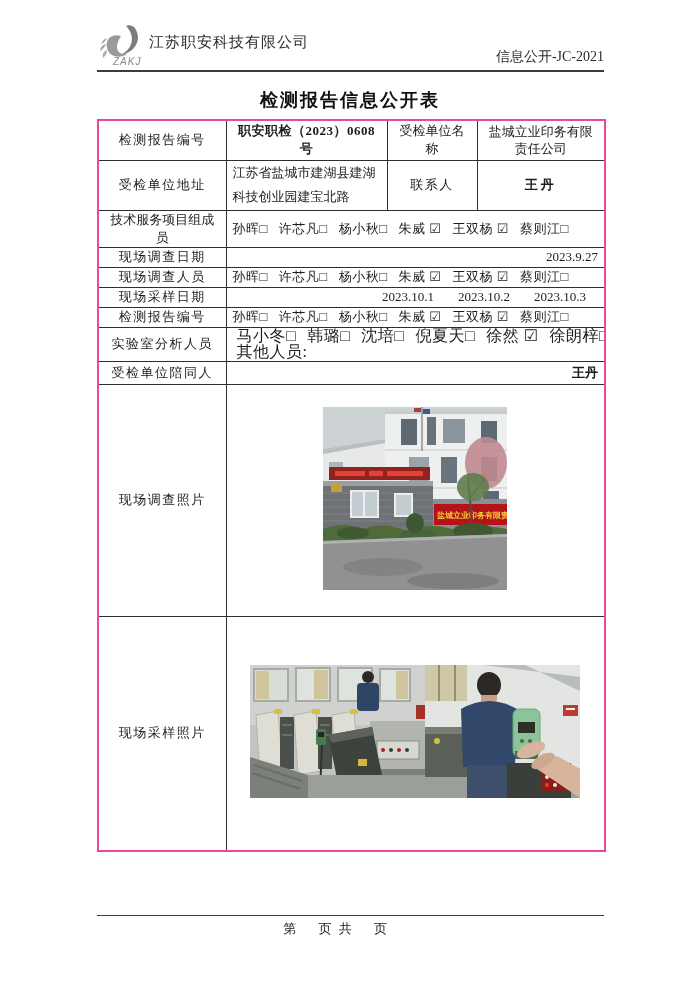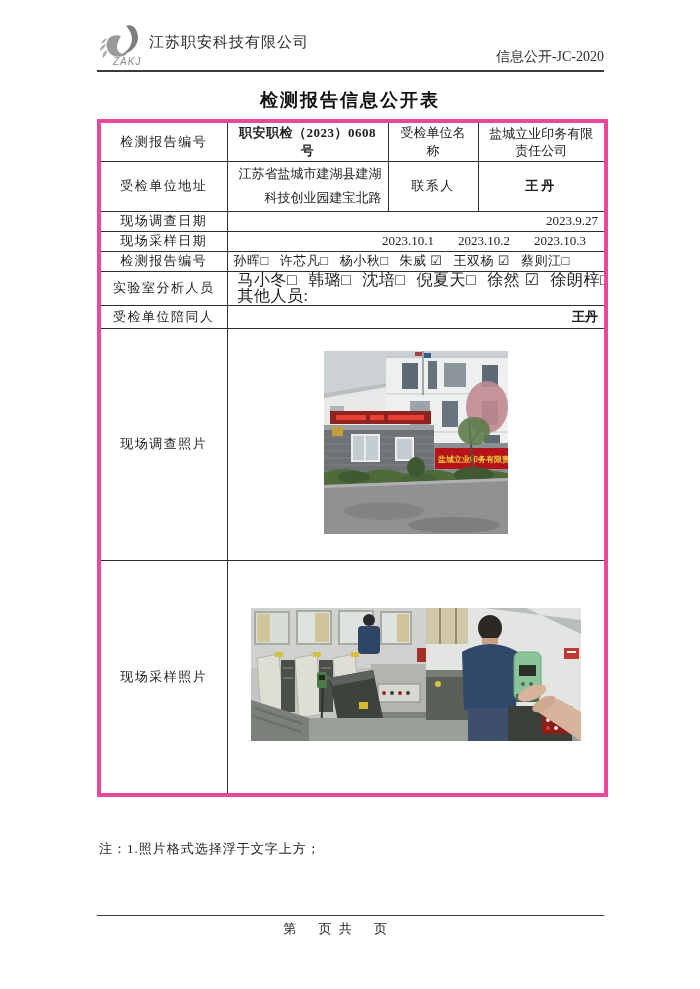--- a/index.html
+++ b/index.html
@@ -17,29 +17,29 @@
 
   
   .title{position:absolute;left:0;top:88px;width:700px;text-align:center;
          font-size:18px;font-weight:bold;letter-spacing:2px;color:#111;}
 
   
   table.form{position:absolute;left:97px;top:119px;border-collapse:collapse;
              table-layout:fixed;width:507px;}
   table.form td{border:1px solid #2e2e2e;padding:0 6px;font-size:13px;
                 vertical-align:middle;overflow:hidden;}
-  table.form{border:4px solid #ec4899;}
+  table.form{border:2px solid #ec4899;}
   td.lbl{text-align:center;letter-spacing:1.5px;}
   td.lbl-sm{text-align:center;letter-spacing:0;font-size:12.5px;padding:0 2px;}
   td.center{text-align:right;}
   .bold{font-weight:bold;}
   .report-no{text-align:center;font-weight:bold;letter-spacing:0.5px;}
   .unit-name{text-align:center;line-height:17px;padding:2px 8px;}
   .addr{font-family:"Liberation Sans","DejaVu Sans",sans-serif;color:#222;
-        text-align:right;line-height:24px;font-size:13px;}
+        text-align:left;line-height:24px;font-size:13px;}
   .contact{text-align:center;font-size:16px;font-weight:bold;letter-spacing:3px;}
   .members{white-space:nowrap;font-size:16px;letter-spacing:0.5px;padding-left:4px;}
   .members span{margin-right:11px;}
   .dates span{margin:8px 12px;}
   .lab-cell{line-height:16px;padding-top:2px;padding-bottom:2px;}
   .photo-cell{text-align:center;vertical-align:middle;}
   .photo-wrap{display:inline-block;line-height:0;}
 
   
   .note{position:absolute;left:99px;top:840px;font-size:13px;letter-spacing:1px;color:#222;}
@@ -55,21 +55,21 @@
   <div class="header">
     <svg class="logo" viewBox="0 0 50 44">
       <path d="M27,2 c9,9 8,22 -5,29 c15,-3 22,-17 13,-28 c-3,-2 -6,-2 -8,-1 z" fill="#7d7d7d"></path>
       <path d="M22,12 c-9,-3 -16,3 -14,12 c2,9 13,11 20,6 c-9,1 -14,-5 -6,-18 z" fill="#9a9a9a"></path>
       <path d="M8,14 c-3,1 -5,3 -6,6 c3,-1 5,-3 6,-6 z" fill="#a8a8a8"></path>
       <path d="M7,20 c-4,1 -6,4 -6,7 c3,-2 5,-4 6,-7 z" fill="#a8a8a8"></path>
       <path d="M8,26 c-4,2 -5,5 -4,8 c3,-3 4,-5 4,-8 z" fill="#a8a8a8"></path>
     </svg>
     <span class="logo-cap">ZAKJ</span>
     <span class="company">江苏职安科技有限公司</span>
-    <span class="doc-code">信息公开-JC-2020</span>
+    <span class="doc-code">信息公开-JC-2021</span>
   </div>
 
   <div class="title">检测报告信息公开表</div>
 
   <table class="form">
     <colgroup>
         <col style="width:128px">
         <col style="width:161px">
         <col style="width:90px">
         <col style="width:128px">
@@ -83,26 +83,38 @@
       <td class="unit-name">盐城立业印务有限责任公司</td>
     </tr>
 
     <tr style="height:50px">
       <td class="lbl">受检单位地址</td>
       <td class="addr">江苏省盐城市建湖县建湖科技创业园建宝北路</td>
       <td class="lbl">联系人</td>
       <td class="contact">王丹</td>
     </tr>
 
+    <tr style="height:20px">
+      <td class="lbl-sm">技术服务项目组成员</td>
+      <td colspan="3" class="members">
+        <span>孙晖□</span><span>许芯凡□</span><span>杨小秋□</span><span>朱威 ☑</span><span>王双杨 ☑</span><span>蔡则江□</span>
+      </td>
+    </tr>
 
     <tr style="height:20px">
       <td class="lbl">现场调查日期</td>
       <td colspan="3" class="center">2023.9.27</td>
     </tr>
 
+    <tr style="height:20px">
+      <td class="lbl">现场调查人员</td>
+      <td colspan="3" class="members">
+        <span>孙晖□</span><span>许芯凡□</span><span>杨小秋□</span><span>朱威 ☑</span><span>王双杨 ☑</span><span>蔡则江□</span>
+      </td>
+    </tr>
 
     <tr style="height:20px">
       <td class="lbl">现场采样日期</td>
       <td colspan="3" class="center dates">
         <span>2023.10.1</span><span>2023.10.2</span><span>2023.10.3</span>
       </td>
     </tr>
 
     <tr style="height:20px">
       <td class="lbl">检测报告编号</td>
@@ -294,18 +306,17 @@
           <polygon points="155,133 112,104 118,88 134,92 155,104" fill="#d9b49c"></polygon>
           <ellipse cx="106" cy="85" rx="15" ry="7" fill="#d9b49c" transform="rotate(-22 106 85)"></ellipse>
           <ellipse cx="118" cy="96" rx="13" ry="6" fill="#cfa890" transform="rotate(-30 118 96)"></ellipse>
         </svg>
         </span>
       </td>
     </tr>
   </tbody>
     </table>
 
-  <div class="note">注：1.照片格式选择浮于文字上方；</div>
 
   <div class="footer-line"></div>
   <div class="page-num">第　 页 共　 页</div>
 
 </div>
 
 </body></html>

